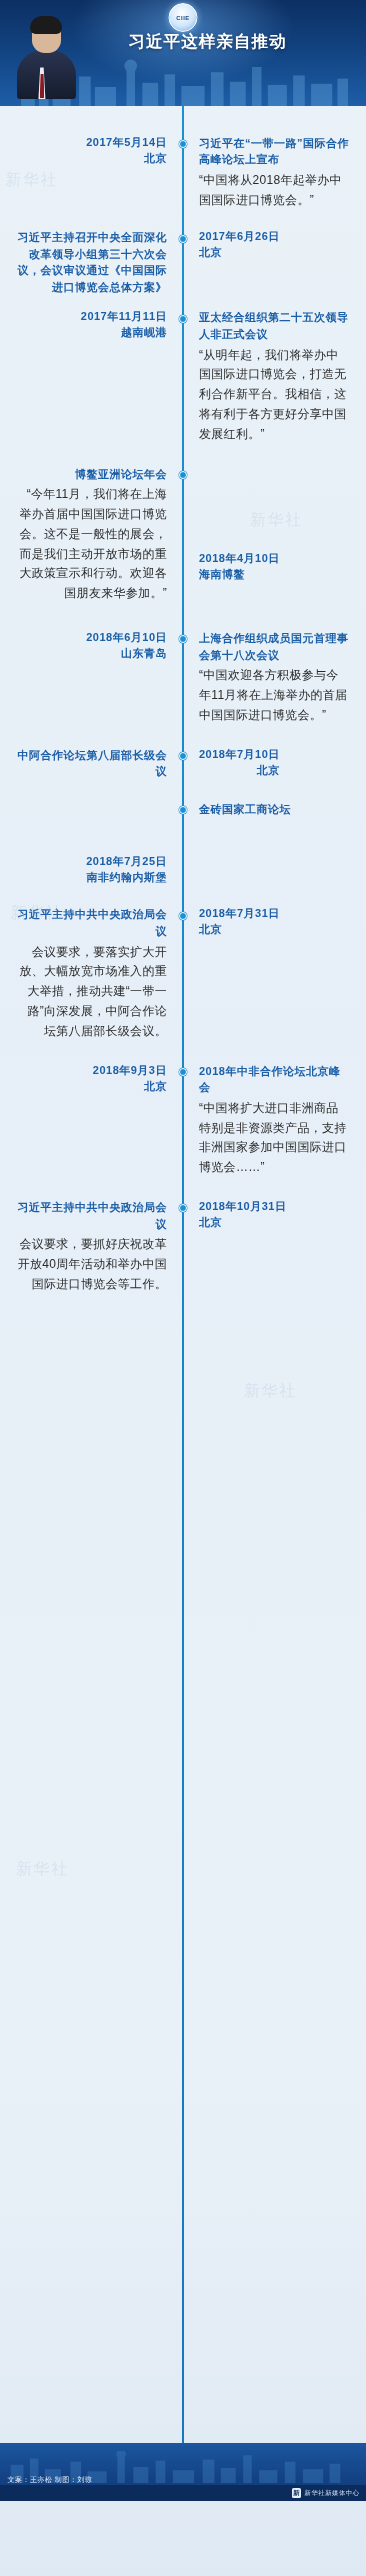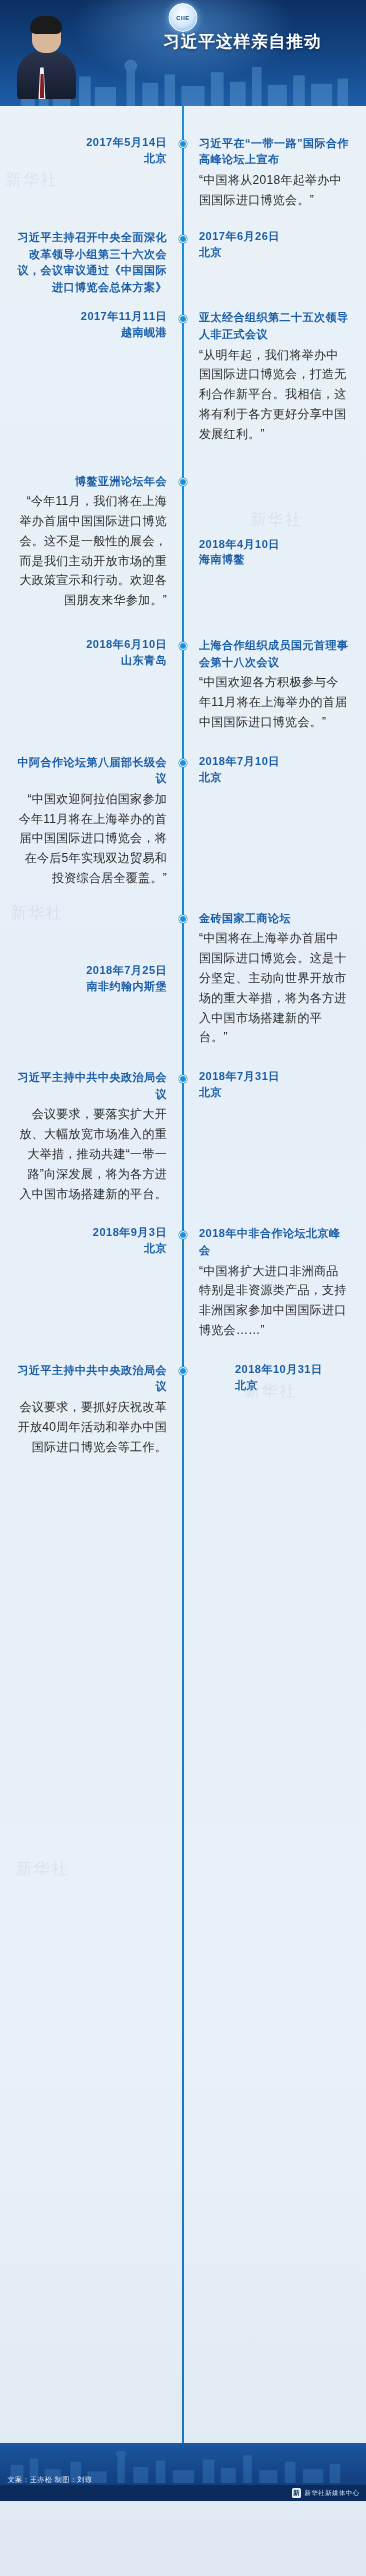--- a/index.html
+++ b/index.html
@@ -88,21 +88,20 @@
     box-shadow: 0 0 7.4px rgba(150,210,255,0.7);
   }
   .header .emblem span {
     font-size: 5.8px; font-weight: bold; color: #15457f;
     letter-spacing: 0.5px;
   }
   .header .titles {
     position: absolute;
     right: 9.6px; top: 31px;
     width: 228px;
-    text-align: center;
   }
   .header .titles .t1, .header .titles .t2 {
     color: #ffffff;
     font-weight: bold;
     font-size: 16.5px;
     line-height: 1.28;
     letter-spacing: 1.1px;
     text-shadow: 0 1.1px 3.2px rgba(0,0,0,0.45);
   }
   .header .titles .t2 { color: #ffe9a8; }
@@ -318,21 +317,21 @@
 越南岘港</div>
       </div>
       <div class="col right">
         <div class="box">
           <div class="event-title">亚太经合组织第二十五次领导人非正式会议</div>
           <div class="quote">“从明年起，我们将举办中国国际进口博览会，打造无利合作新平台。我相信，这将有利于各方更好分享中国发展红利。”</div>
         </div>
       </div>
     </div>
 
-    <div class="row" style="margin-top:28px;">
+    <div class="row" style="margin-top:21px;align-items:center;">
       <div class="dot"></div>
       <div class="col left">
         <div class="box">
           <div class="event-title">博鳌亚洲论坛年会</div>
           <div class="quote">“今年11月，我们将在上海举办首届中国国际进口博览会。这不是一般性的展会，而是我们主动开放市场的重大政策宣示和行动。欢迎各国朋友来华参加。”</div>
         </div>
       </div>
       <div class="col right">
         <div class="box date" style="white-space:pre-line; margin-top:64px;">2018年4月10日
 海南博鳌</div>
@@ -351,49 +350,47 @@
           <div class="quote">“中国欢迎各方积极参与今年11月将在上海举办的首届中国国际进口博览会。”</div>
         </div>
       </div>
     </div>
 
     <div class="row" style="margin-top:21px;">
       <div class="dot"></div>
       <div class="col left">
         <div class="box">
           <div class="event-title">中阿合作论坛第八届部长级会议</div>
-          <div class="quote">“中国欢迎阿拉伯国家参加今年11月将在上海举办的首届中国国际进口博览会，将在今后5年实现双边贸易和投资综合居全覆盖。”</div>
-        </div>
-      </div>
-      <div class="col right">
-        <div class="box date" style="white-space:pre-line;">2018年7月10日
+        </div>
+      </div>
+      <div class="col right">
+        <div class="box date" style="white-space:pre-line;text-align:right;">2018年7月10日
 北京</div>
       </div>
     </div>
 
     <div class="row" style="margin-top:21px;">
       <div class="dot"></div>
       <div class="col left">
         <div class="box date" style="white-space:pre-line; margin-top:53px;">2018年7月25日
 南非约翰内斯堡</div>
       </div>
       <div class="col right">
         <div class="box">
           <div class="event-title">金砖国家工商论坛</div>
-          <div class="quote">“中国将在上海举办首届中国国际进口博览会。这是十分坚定、主动向世界开放市场的重大举措，将为各方进入中国市场搭建新的平台。”</div>
         </div>
       </div>
     </div>
 
     <div class="row" style="margin-top:21px;">
       <div class="dot"></div>
       <div class="col left">
         <div class="box">
           <div class="event-title">习近平主持中共中央政治局会议</div>
-          <div class="quote">会议要求，要落实扩大开放、大幅放宽市场准入的重大举措，推动共建“一带一路”向深发展，将为各方进入中国市场搭建新的平台。</div>
+          <div class="quote">会议要求，要落实扩大开放、大幅放宽市场准入的重大举措，推动共建“一带一路”向深发展，中阿合作论坛第八届部长级会议。</div>
         </div>
       </div>
       <div class="col right">
         <div class="box date" style="white-space:pre-line;">2018年7月31日
 北京</div>
       </div>
     </div>
 
     <div class="row" style="margin-top:21px;">
       <div class="dot"></div>
@@ -411,21 +408,21 @@
 
     <div class="row" style="margin-top:21px;">
       <div class="dot"></div>
       <div class="col left">
         <div class="box">
           <div class="event-title">习近平主持中共中央政治局会议</div>
           <div class="quote">会议要求，要抓好庆祝改革开放40周年活动和举办中国国际进口博览会等工作。</div>
         </div>
       </div>
       <div class="col right">
-        <div class="box date" style="white-space:pre-line;margin-left:36px;">2018年10月31日
+        <div class="box date" style="white-space:pre-line;">2018年10月31日
 北京</div>
       </div>
     </div>
 
   </div>
 
   <div class="footer">
     <svg class="fskyline" viewBox="0 0 690 60" preserveAspectRatio="none">
       <g fill="#3f7fc0">
         <rect x="20" y="26" width="24" height="34"></rect>

